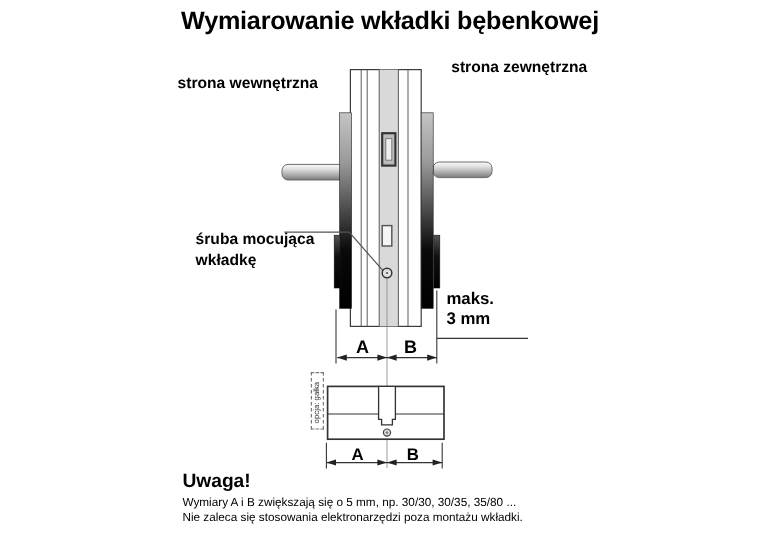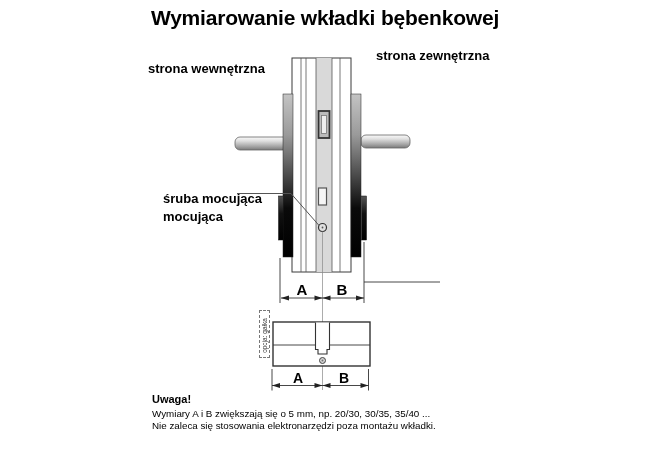--- a/index.html
+++ b/index.html
@@ -14,21 +14,21 @@
   .screw-lbl{left:163px;top:165px;font-size:13px;font-weight:bold;line-height:18px;margin-top:25px;}
   .maks-lbl{left:372px;top:240px;font-size:14px;font-weight:bold;line-height:17px;}
   .dimA1{left:294px;top:281px;width:16px;text-align:center;font-size:15px;font-weight:bold;}
   .dimB1{left:334px;top:281px;width:16px;text-align:center;font-size:15px;font-weight:bold;}
   .dimA2{left:290px;top:370px;width:16px;text-align:center;font-size:14px;font-weight:bold;}
   .dimB2{left:336px;top:370px;width:16px;text-align:center;font-size:14px;font-weight:bold;}
   .opcja-box{position:absolute;left:259px;top:310px;width:11px;height:48px;border:1px dashed #777;box-sizing:border-box;}
   .opcja-box span{position:absolute;left:-18px;top:20px;width:46px;height:9px;
       transform:rotate(-90deg);font-size:6.5px;text-align:center;color:#333;white-space:nowrap;}
   .notes{position:absolute;left:152px;top:393px;}
-  .notes .head{font-size:11px;font-weight:bold;margin-bottom:3px;}
+  .notes .head{font-size:16px;font-weight:bold;margin-bottom:3px;}
   .notes .ln{font-size:9.8px;line-height:12px;white-space:nowrap;}
 </style>
 </head>
 <body>
 
 <div class="stage">
 
   <svg width="650" height="450" viewBox="0 0 650 450">
     <defs>
       <linearGradient id="rodGrad" x1="0" y1="0" x2="0" y2="1">
@@ -135,33 +135,37 @@
     </g>
   </svg>
 
   <div class="txt title">Wymiarowanie wkładki bębenkowej</div>
 
   <div class="txt lbl-inner">strona wewnętrzna</div>
   <div class="txt lbl-outer">strona zewnętrzna</div>
 
   <div class="txt screw-lbl">
     <div>śruba mocująca</div>
-    <div>mocująca</div>
+    <div>wkładkę</div>
   </div>
 
+  <div class="txt maks-lbl">
+    <div>maks.</div>
+    <div>3 mm</div>
+  </div>
 
   <div class="txt dimA1">A</div>
   <div class="txt dimB1">B</div>
 
   <div class="opcja-box">
     <span>opcja: gałka</span>
   </div>
 
   <div class="txt dimA2">A</div>
   <div class="txt dimB2">B</div>
 
   <div class="notes">
     <div class="head">Uwaga!</div>
-    <div class="ln">Wymiary A i B zwiększają się o 5 mm, np. 20/30, 30/35, 35/40 ...</div>
+    <div class="ln">Wymiary A i B zwiększają się o 5 mm, np. 30/30, 30/35, 35/80 ...</div>
     <div class="ln">Nie zaleca się stosowania elektronarzędzi poza montażu wkładki.</div>
   </div>
 
 </div>
 
 </body></html>

